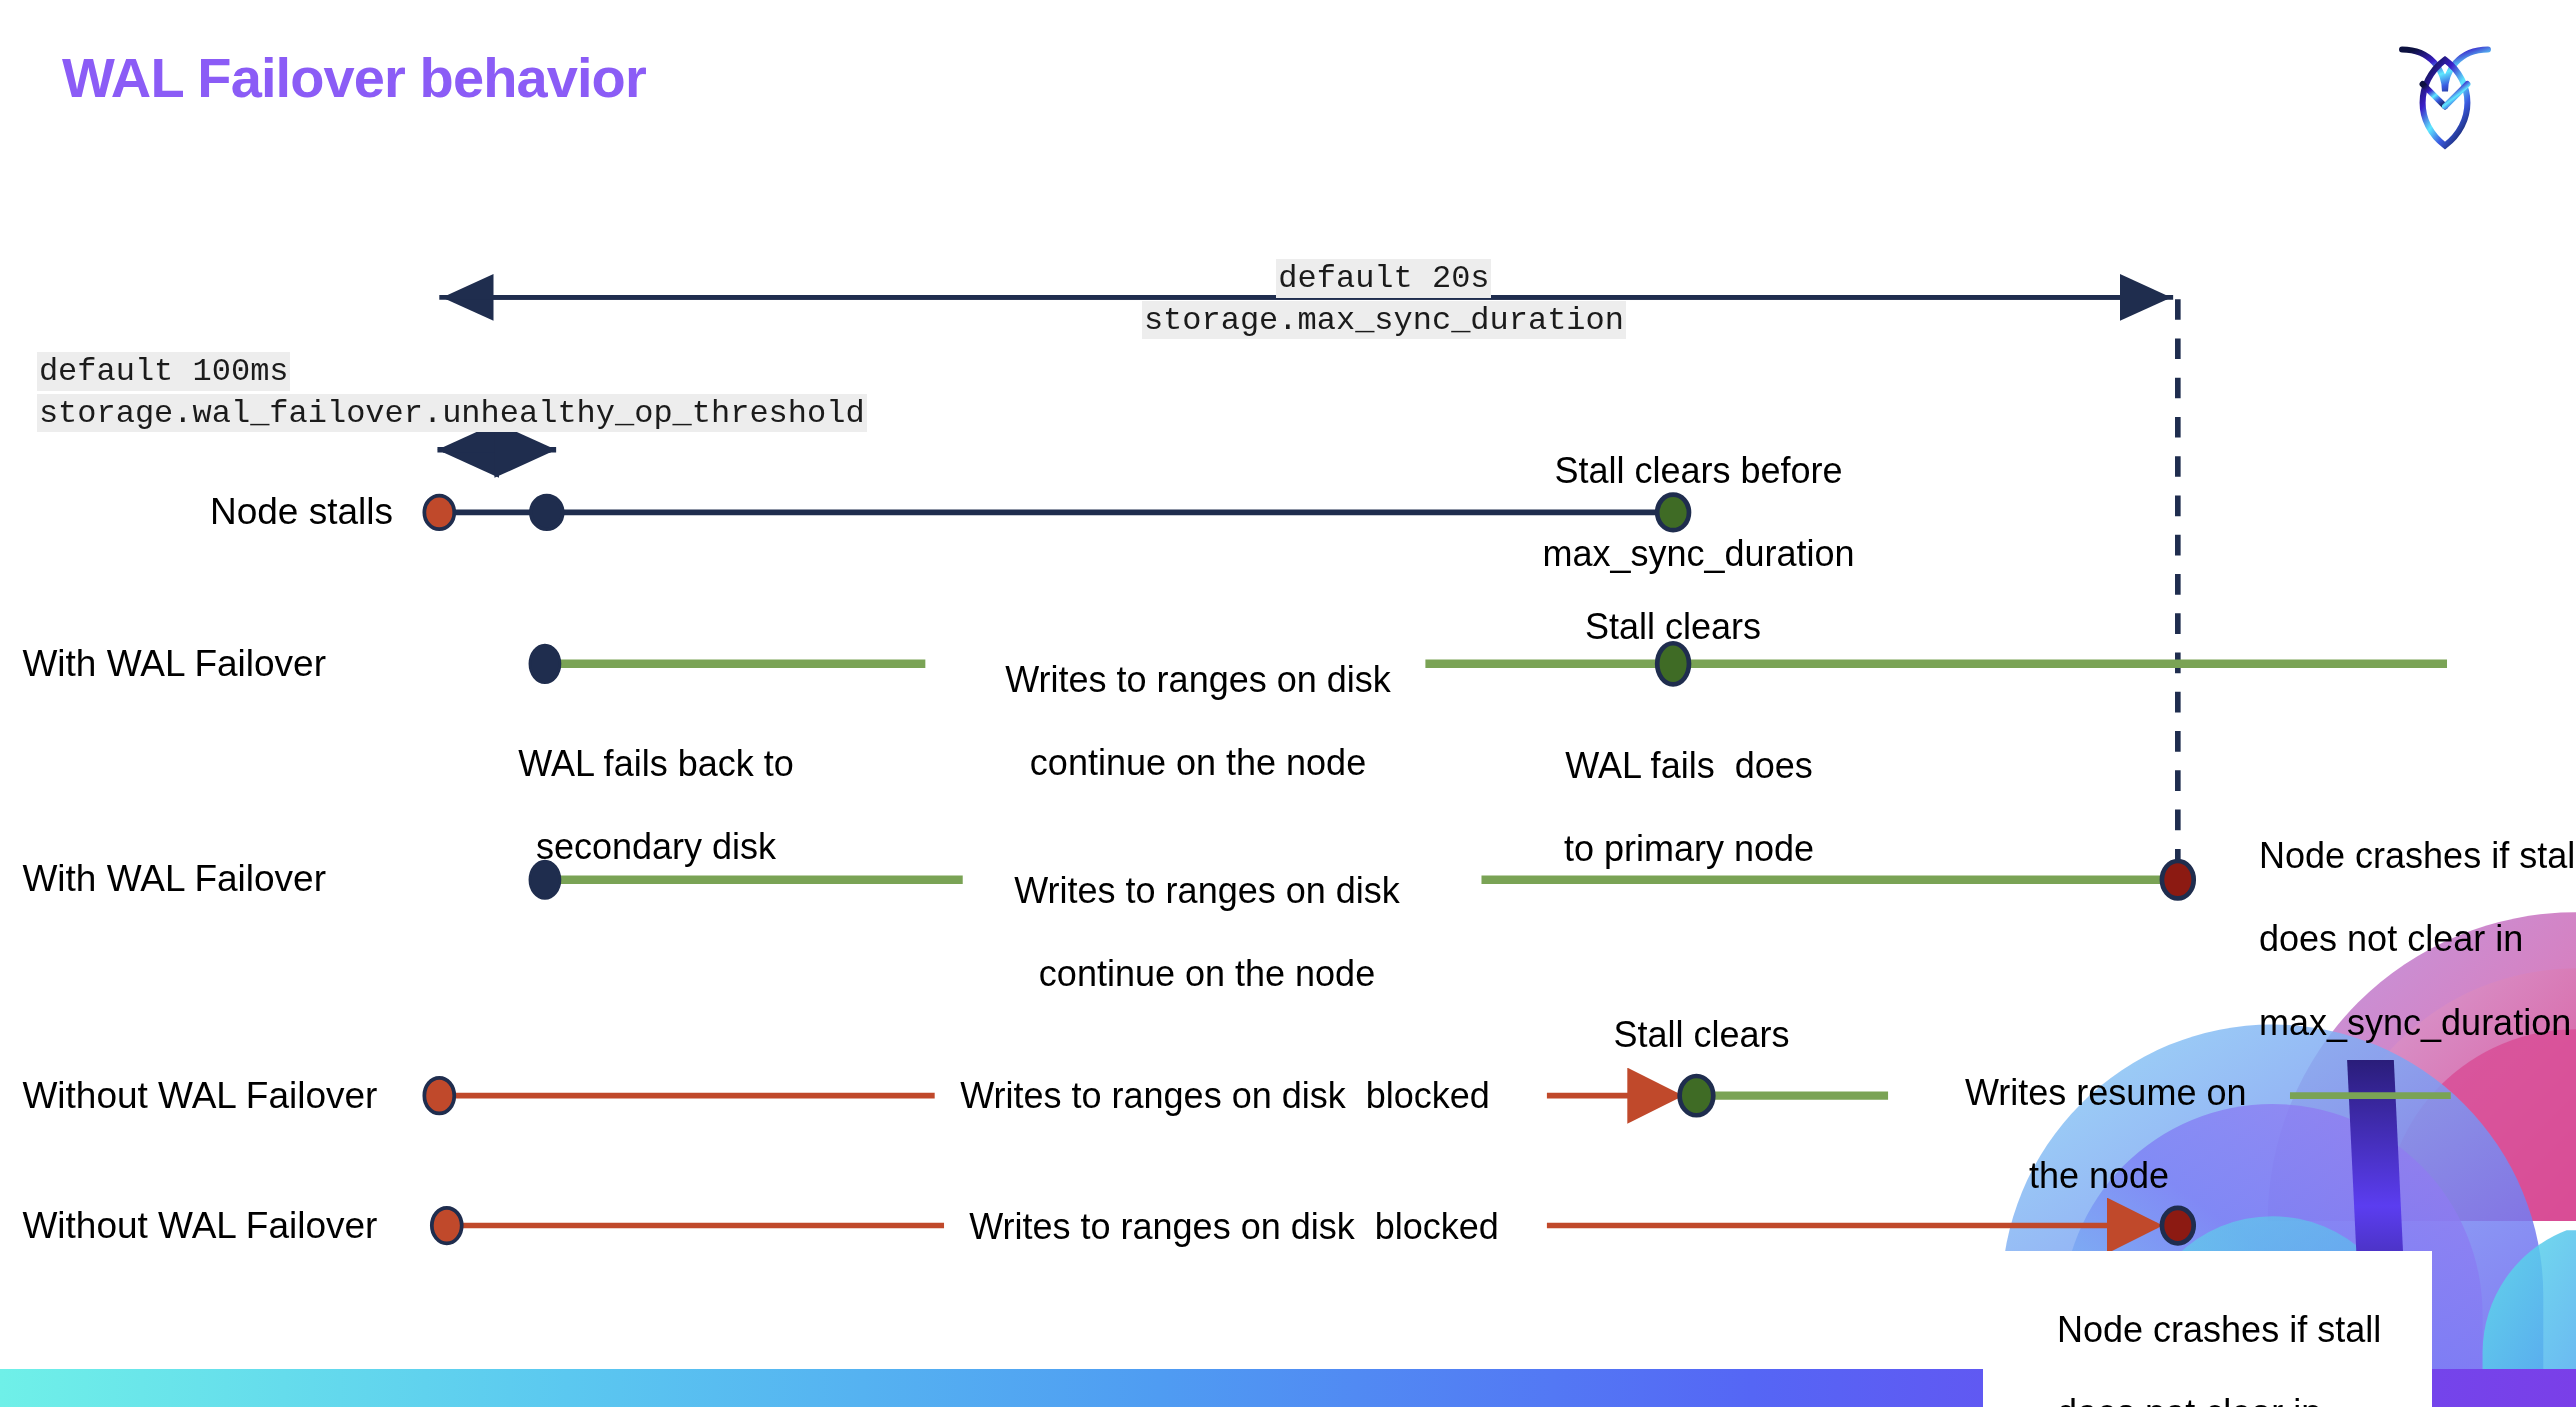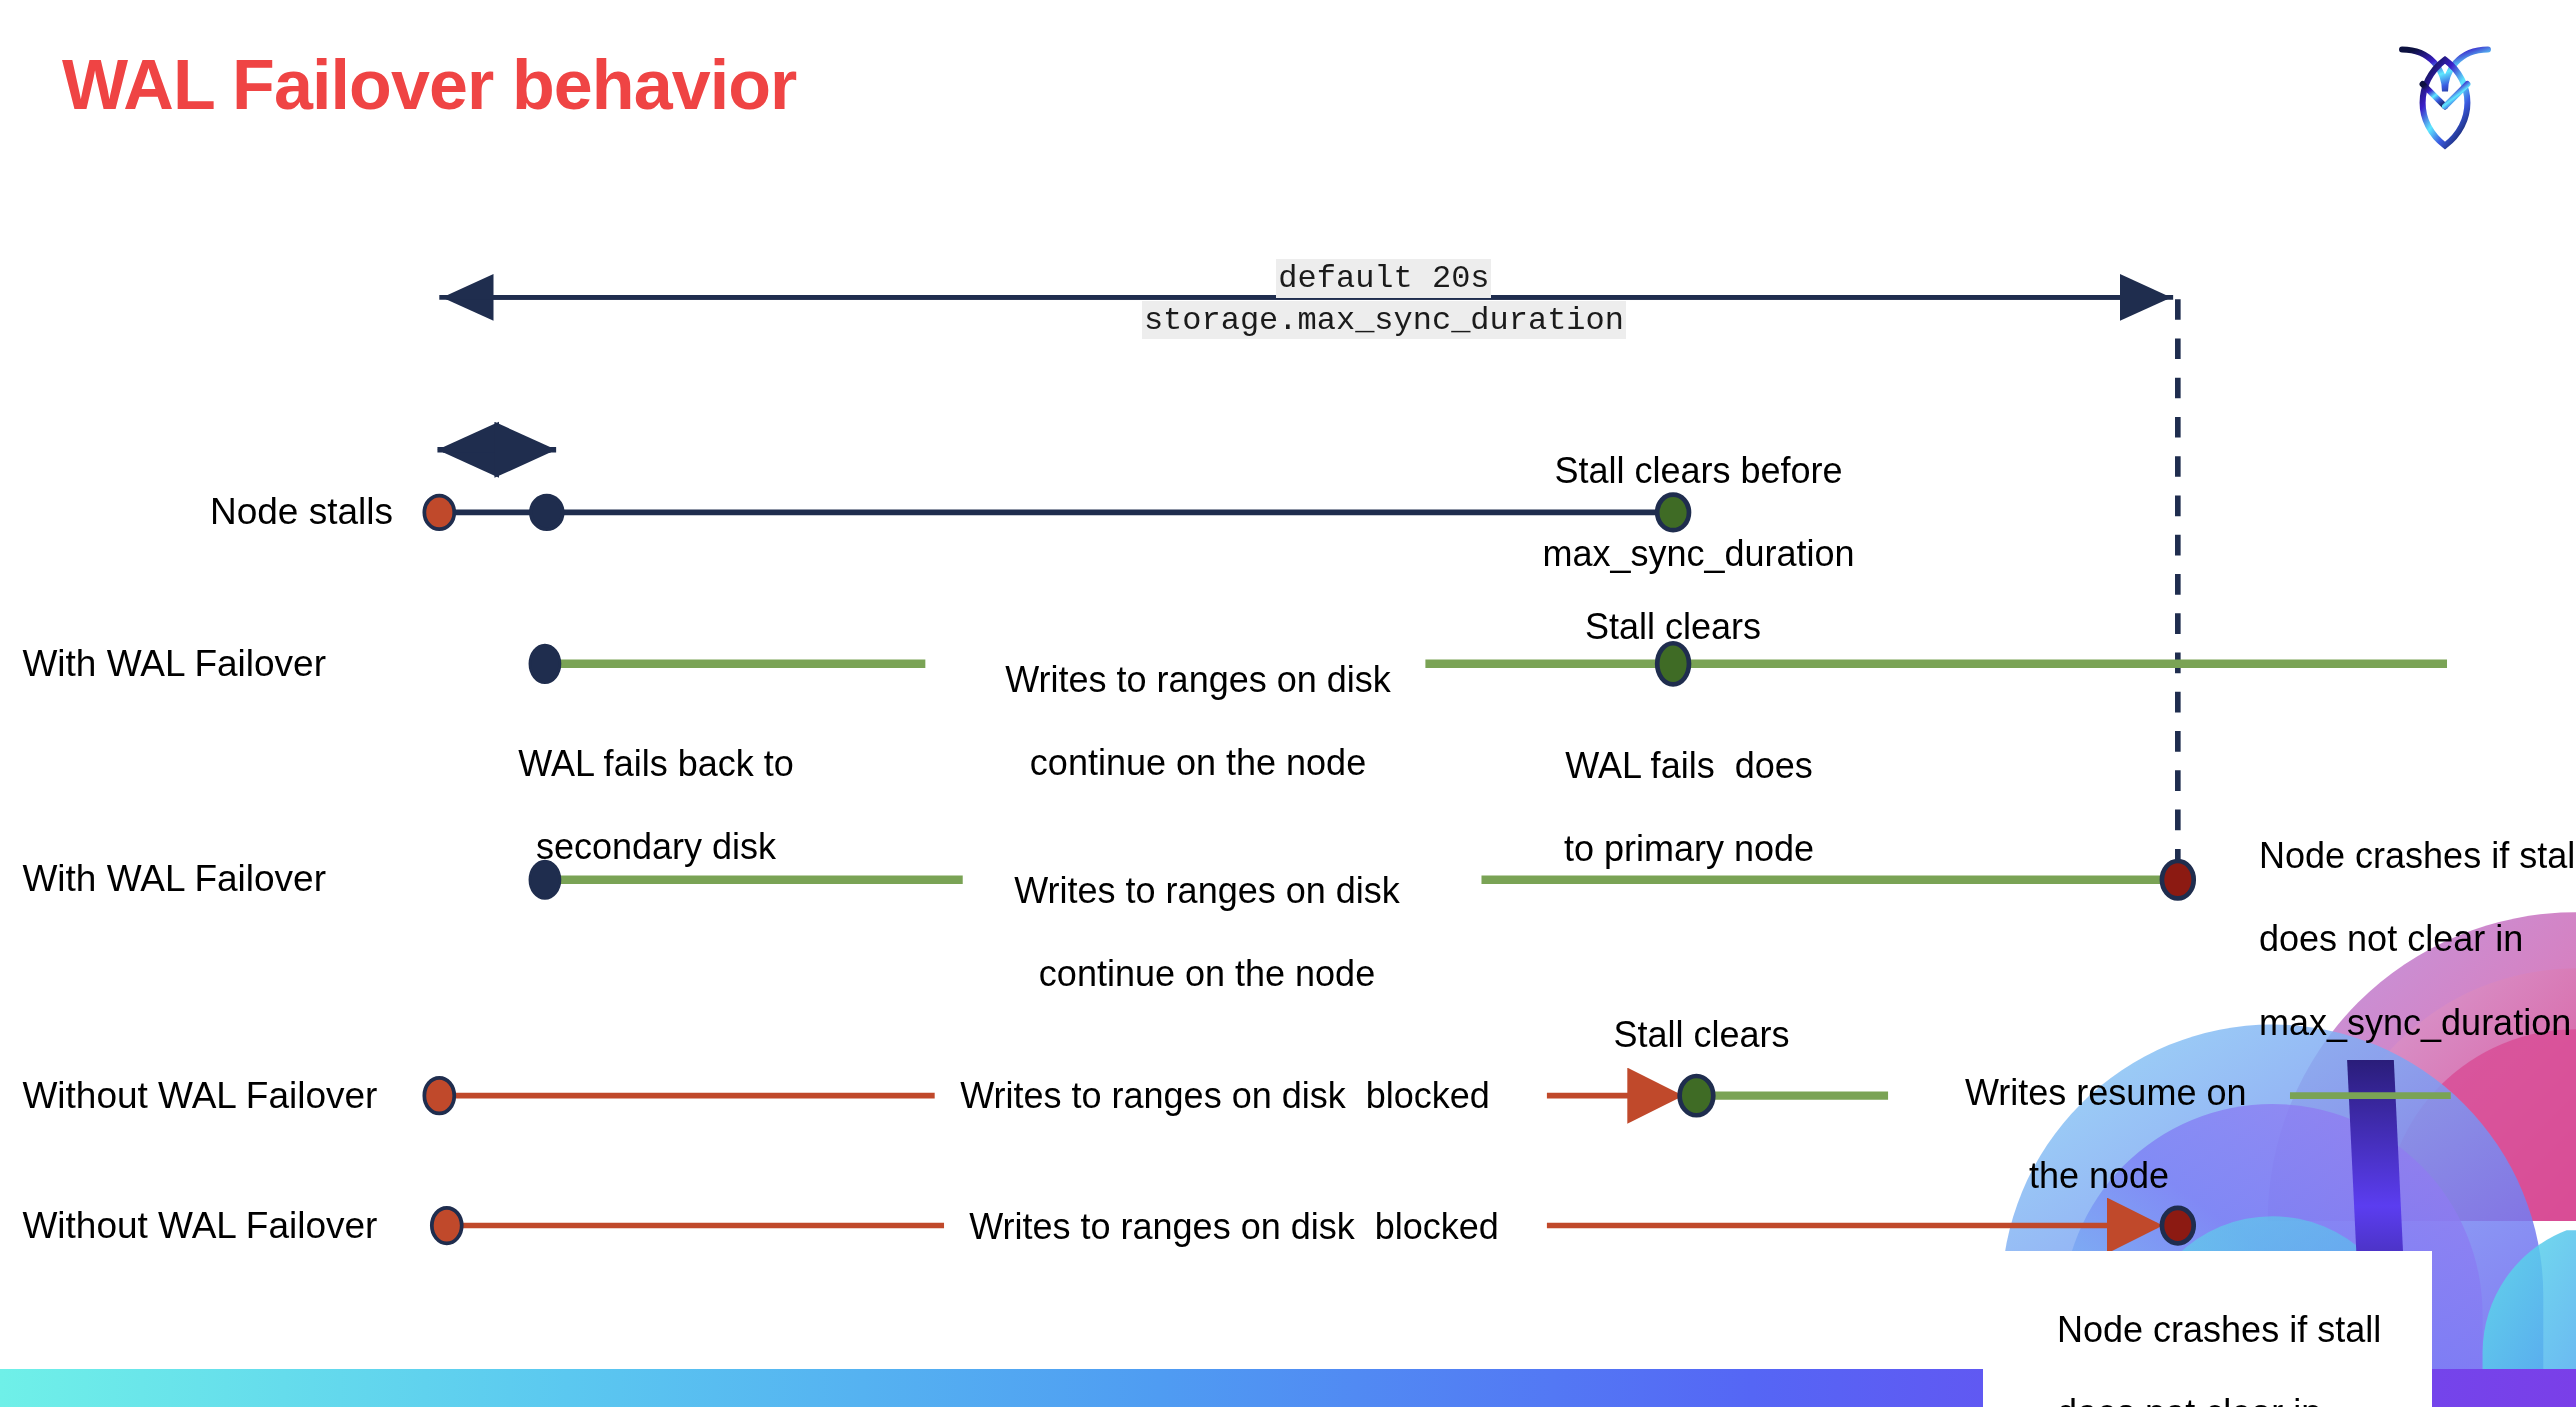--- a/index.html
+++ b/index.html
@@ -16,24 +16,24 @@
     height: 1408px;
     background: #ffffff;
     overflow: hidden;
   }
 
   
   #title {
     position: absolute;
     left: 62px;
     top: 45px;
-    font-size: 70px;
+    font-size: 56px;
     font-weight: bold;
     letter-spacing: -0.9px;
-    color: #ef4444;
+    color: #8b5cf6;
     white-space: nowrap;
   }
 
   
   #logo {
     position: absolute;
     left: 2389px;
     top: 26px;
     width: 112px;
     height: 131px;
@@ -231,20 +231,21 @@
     <g>
       <line x1="478" y1="1311" x2="1010" y2="1311" stroke="#c0492b" stroke-width="6"></line>
       <line x1="1655" y1="1311" x2="2308" y2="1311" stroke="#c0492b" stroke-width="6" marker-end="url(#orangeArrowR)"></line>
       <ellipse cx="478" cy="1311" rx="16" ry="19" fill="#c0492b" stroke="#1f2d4e" stroke-width="4"></ellipse>
       <ellipse cx="2330" cy="1311" rx="17" ry="19" fill="#8c1a12" stroke="#1f2d4e" stroke-width="5"></ellipse>
     </g>
   </svg>
 
   <div class="mono" style="left:1142px; top:258px; text-align:center;"><span>default 20s</span><br><span>storage.max_sync_duration</span></div>
 
+  <div class="mono" style="left:37px; top:351px;"><span>default 100ms</span><br><span>storage.wal_failover.unhealthy_op_threshold</span></div>
 
   <div class="lbl row-label right" style="left:0px;  top:491px; width:393px;">Node stalls</div>
   <div class="lbl row-label" style="left:22.4px; top:643px;">With WAL Failover</div>
   <div class="lbl row-label" style="left:22.4px; top:858px;">With WAL Failover</div>
   <div class="lbl row-label" style="left:22.4px; top:1075px;">Without WAL Failover</div>
   <div class="lbl row-label" style="left:22.4px; top:1205px;">Without WAL Failover</div>
 
   <div class="lbl center" style="left:1496px; top:408px; width:365px;">
     <span>Stall clears before</span><br>
     <span>max_sync_duration</span>

